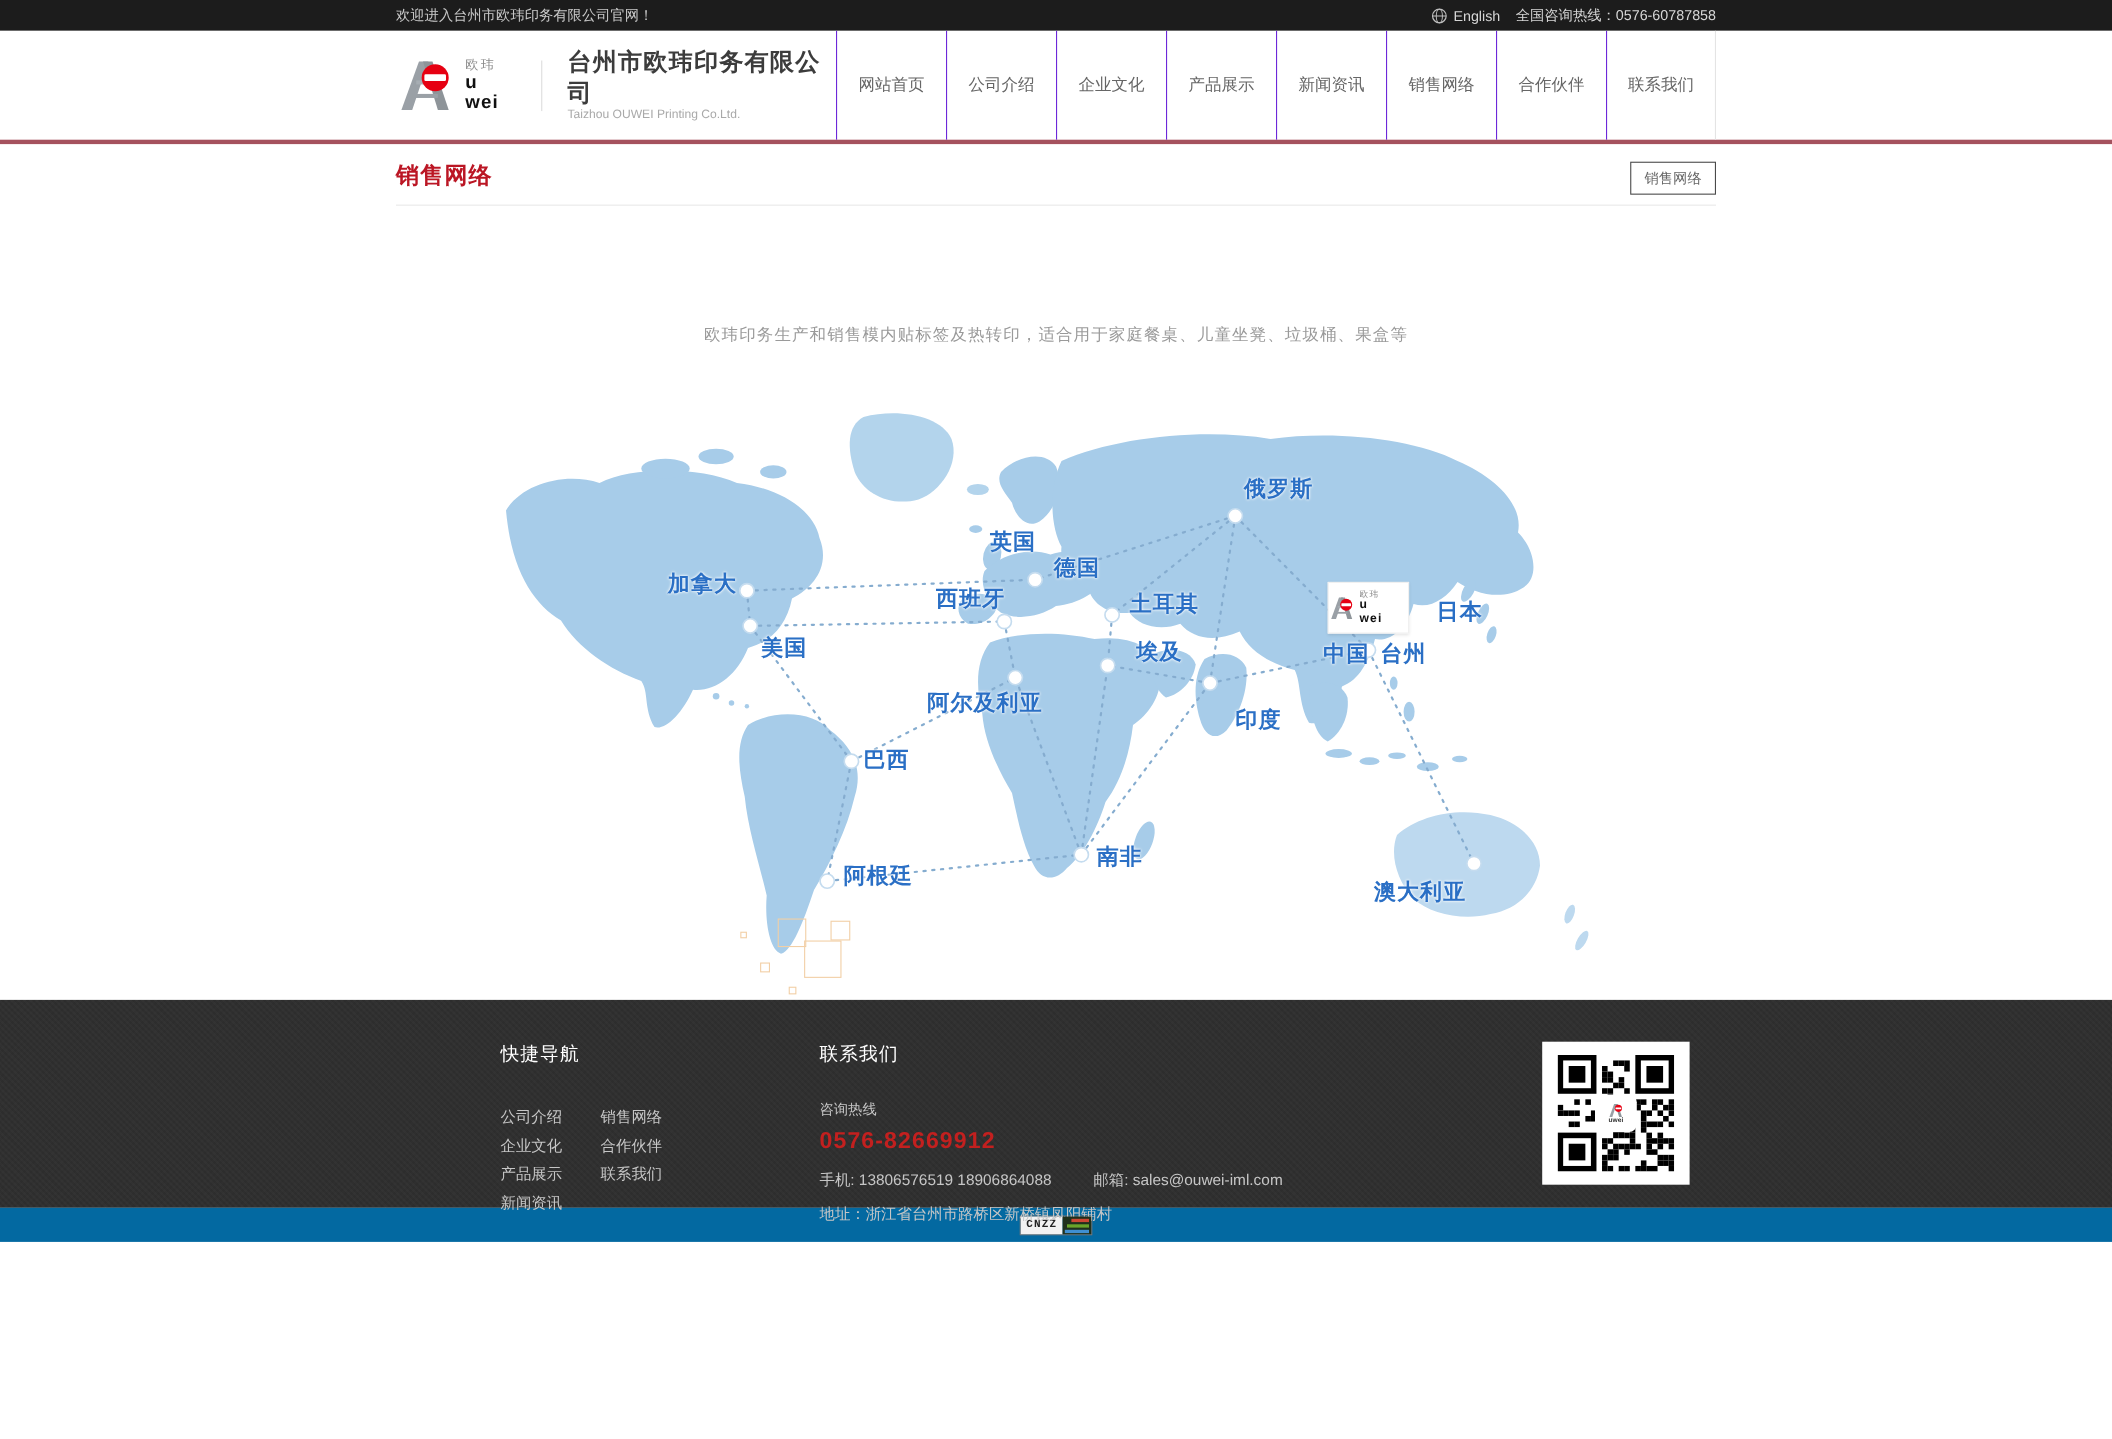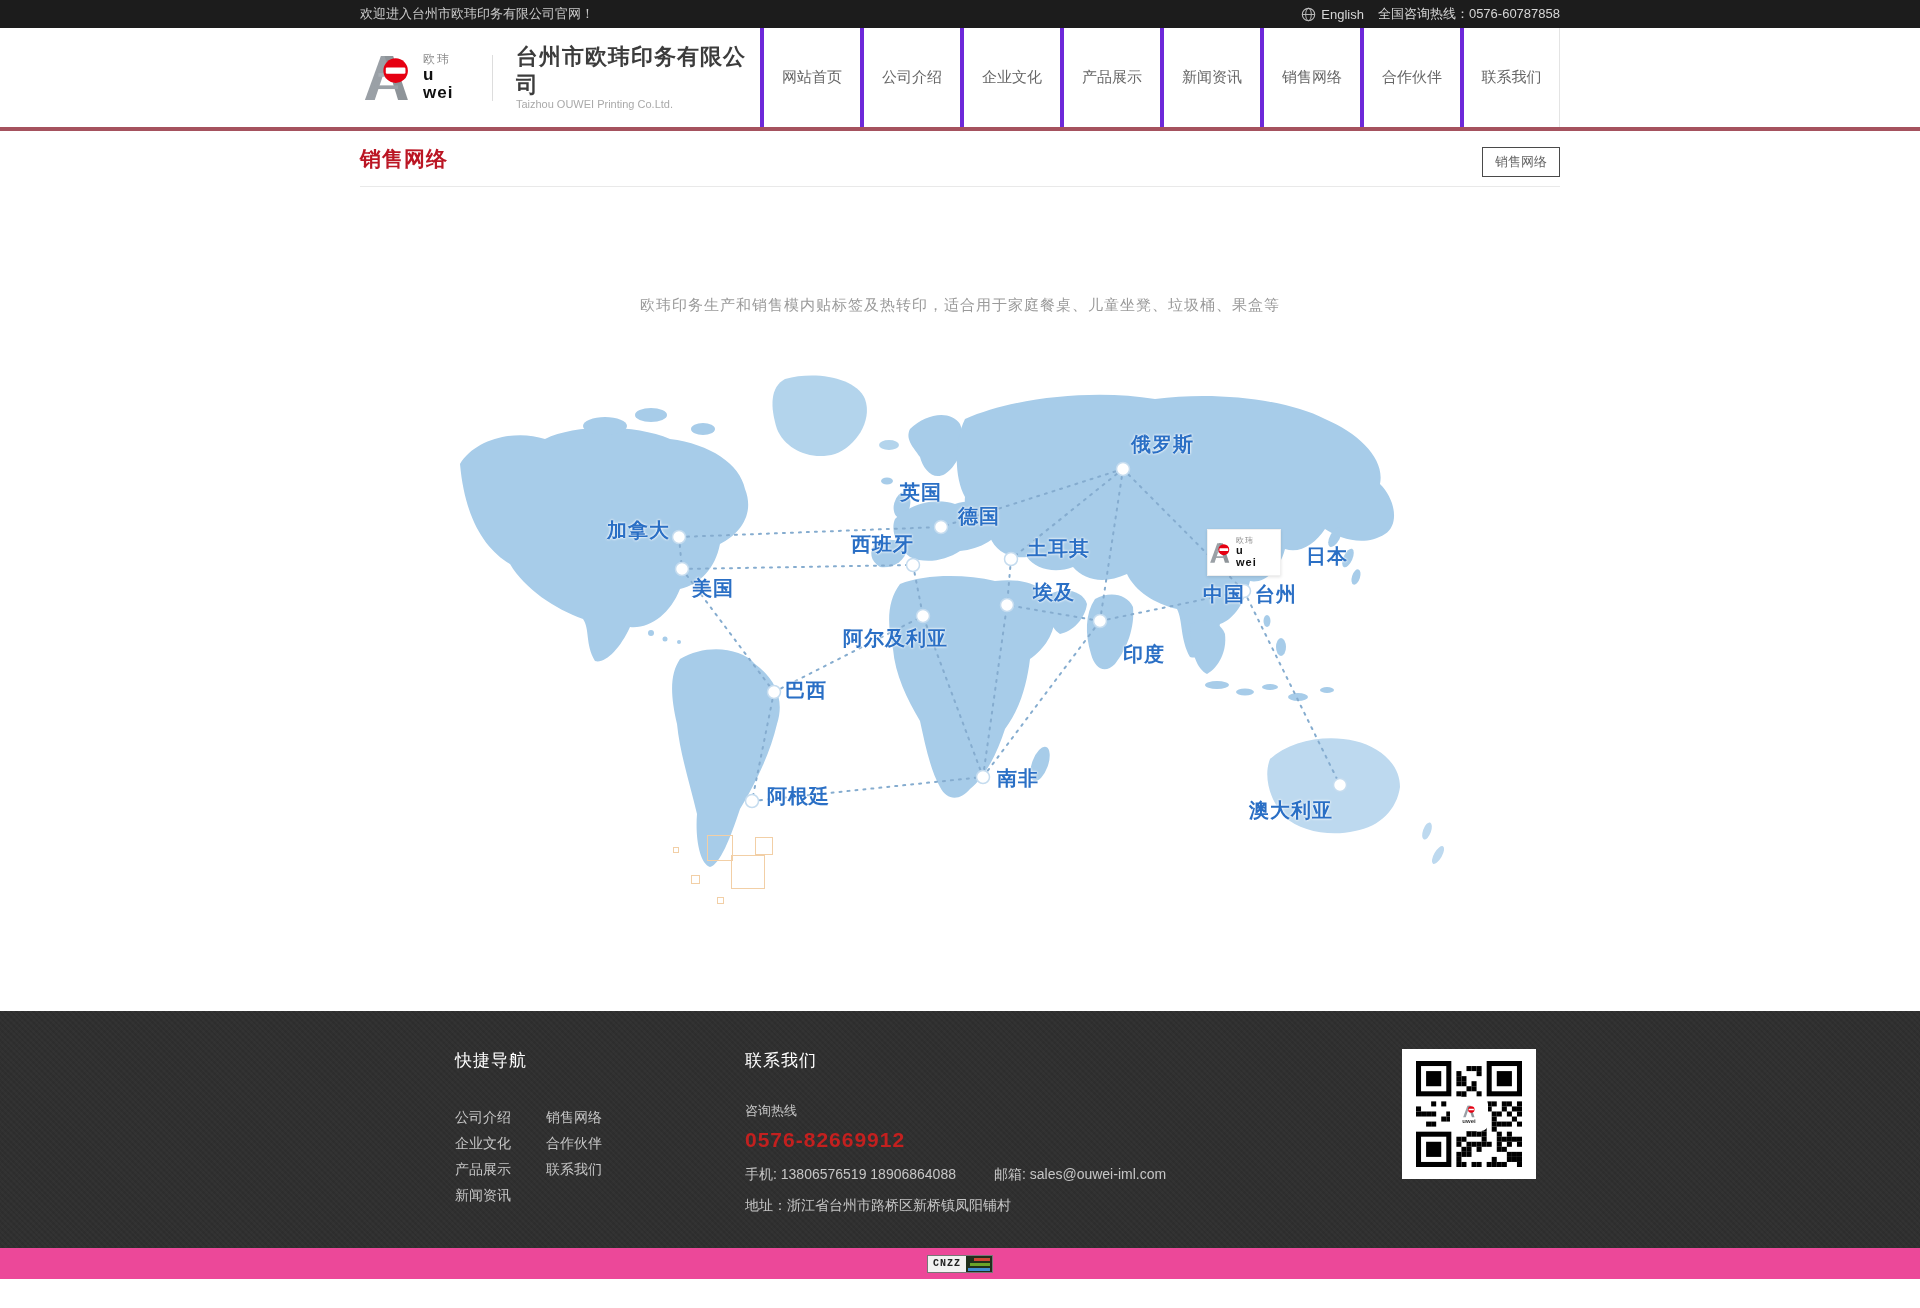--- a/index.html
+++ b/index.html
@@ -19,21 +19,21 @@
   .logo-wrap { display:flex; align-items:center; gap:9px; }
   .logo-mark { width:56px; height:50px; }
   .brand-col { display:flex; flex-direction:column; line-height:1.05; margin-right:14px; }
   .brand-cn { font-size:12px; color:#8d8d8d; letter-spacing:2px; }
   .brand-en { font-size:17px; font-weight:bold; color:#111; letter-spacing:1px; }
   .logo-div { width:1px; background:#ddd; height:46px; align-self:center; margin-right:14px; }
   .company-col { display:flex; flex-direction:column; justify-content:center; line-height:1.25; }
   .company-cn { font-size:22px; font-weight:bold; color:#3c3c3c; letter-spacing:1px; }
   .company-en { font-size:11px; color:#a9a9a9; }
   .main-nav { list-style:none; display:flex; margin-left:auto; height:99px; }
-  .main-nav li { width:100px; display:flex; align-items:center; justify-content:center; font-size:15px; color:#666; border-left:4px solid #6d28d9; cursor:pointer; }
+  .main-nav li { width:100px; display:flex; align-items:center; justify-content:center; font-size:15px; color:#666; border-left:1px solid #6d28d9; cursor:pointer; }
   .main-nav li:last-child { border-right:1px solid #e4e4e4; }
 
   
   .page-head { width:1200px; margin:14px auto 0; height:42px; border-bottom:1px solid #e9e9e9; position:relative; }
   .page-title { font-size:21px; color:#bb1624; font-weight:bold; letter-spacing:1px; }
   .corner-btn { position:absolute; right:0; top:2px; background:#fff; border:1px solid #4a4a4a; color:#666; font-size:13px; padding:5px 12px; cursor:pointer; font-family:inherit; }
 
   
   .intro { margin-top:104px; text-align:center; color:#9a9a9a; font-size:15px; line-height:28px; letter-spacing:1px; }
 
@@ -47,41 +47,41 @@
   .map-logo-box .brand-en { font-size:11px; }
   .deco-sq { position:absolute; border:1px solid #f2cfa6; }
   .deco-sq.s1 { left:252px; top:466px; width:26px; height:26px; }
   .deco-sq.s2 { left:276px; top:486px; width:34px; height:34px; }
   .deco-sq.s3 { left:300px; top:468px; width:18px; height:18px; }
   .deco-sq.s4 { left:218px; top:478px; width:6px; height:6px; }
   .deco-sq.s5 { left:236px; top:506px; width:9px; height:9px; }
   .deco-sq.s6 { left:262px; top:528px; width:7px; height:7px; }
 
   
-  .footer { margin-top:102px; height:237px; background:#2f2f2f;
+  .footer { height:189px; background:#2f2f2f;
     background-image:repeating-linear-gradient(45deg, rgba(255,255,255,.018) 0 2px, transparent 2px 4px),
                      repeating-linear-gradient(-45deg, rgba(0,0,0,.05) 0 2px, transparent 2px 4px); }
   .footer-inner { width:1200px; margin:0 auto; position:relative; height:237px; }
   .f-col-title { color:#fff; font-size:17px; letter-spacing:1px; }
   .quicknav { position:absolute; left:95px; top:38px; }
   .quicknav-cols { display:flex; gap:35px; margin-top:32px; }
   .quicknav-cols ul { list-style:none; }
   .quicknav-cols li { color:#c6c6c6; font-size:14px; line-height:26px; cursor:pointer; }
   .contact { position:absolute; left:385px; top:38px; width:620px; }
   .contact .hotline-label { color:#c6c6c6; font-size:13px; margin-top:30px; }
   .contact .hotline-number { color:#c3201f; font-size:21px; font-weight:bold; margin-top:8px; letter-spacing:1px; }
   .contact .line-phones { color:#c6c6c6; font-size:14px; margin-top:14px; display:flex; gap:38px; }
   .contact .line-address { color:#c6c6c6; font-size:14px; margin-top:13px; }
   .qr { position:absolute; left:1042px; top:38px; width:134px; height:130px; background:#fff; display:flex; align-items:center; justify-content:center; }
   .qr-center-logo { position:absolute; width:34px; height:30px; background:#fff; border-radius:5px; box-shadow:0 0 0 2px #fff; display:flex; flex-direction:column; align-items:center; justify-content:center; }
   .qr-center-logo .mini { width:16px; height:13px; }
   .qr-center-logo span { font-size:6px; font-weight:bold; color:#333; line-height:1; }
 
   
-  .bottombar { height:31px; background:#ec4899; display:flex; align-items:center; justify-content:center; }
+  .bottombar { height:31px; background:#0369a1; display:flex; align-items:center; justify-content:center; }
   .cnzz { display:flex; height:18px; border:1px solid #777; cursor:pointer; }
   .cnzz-txt { background:#f2f2f2; color:#222; font-family:"Liberation Mono","DejaVu Sans Mono",monospace; font-size:10px; font-weight:bold; display:flex; align-items:center; padding:0 5px; letter-spacing:1px; }
   .cnzz-stripes { width:26px; background:#20301c; position:relative; }
   .cnzz-stripes i { position:absolute; display:block; height:3px; }
   .cnzz-stripes i.r { left:8px; right:2px; top:2px; background:#cc4734; }
   .cnzz-stripes i.g { left:4px; right:2px; top:7px; background:#6aa42a; }
   .cnzz-stripes i.b { left:2px; right:2px; top:12px; background:#3f8fd2; }
 </style>
 </head>
 <body>

